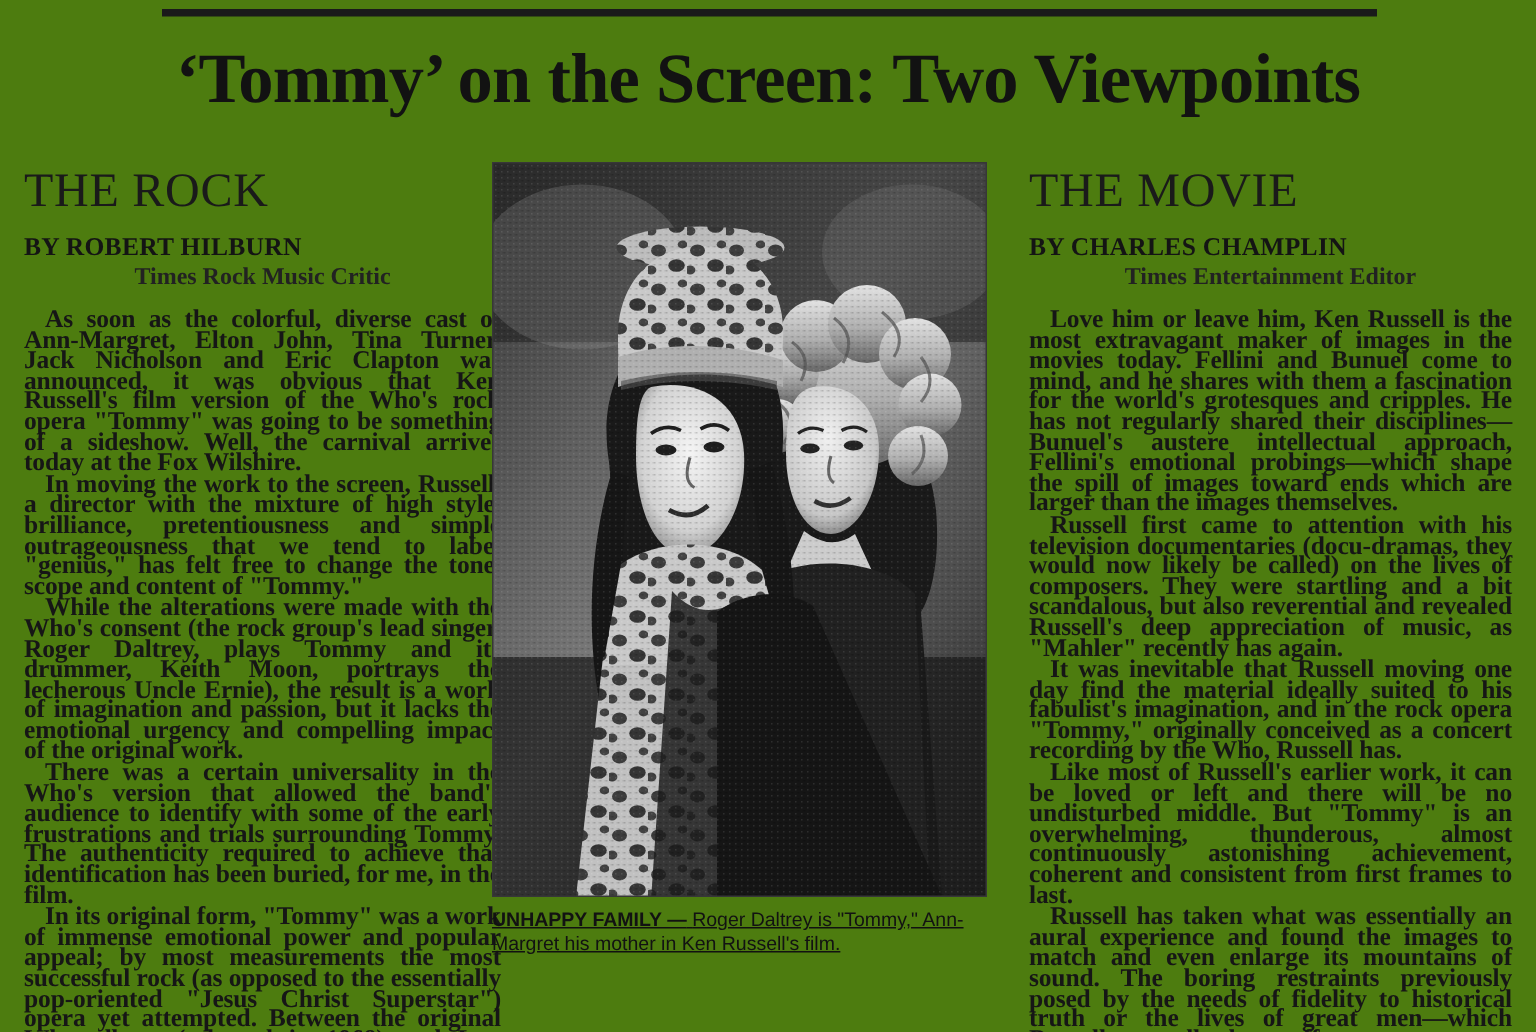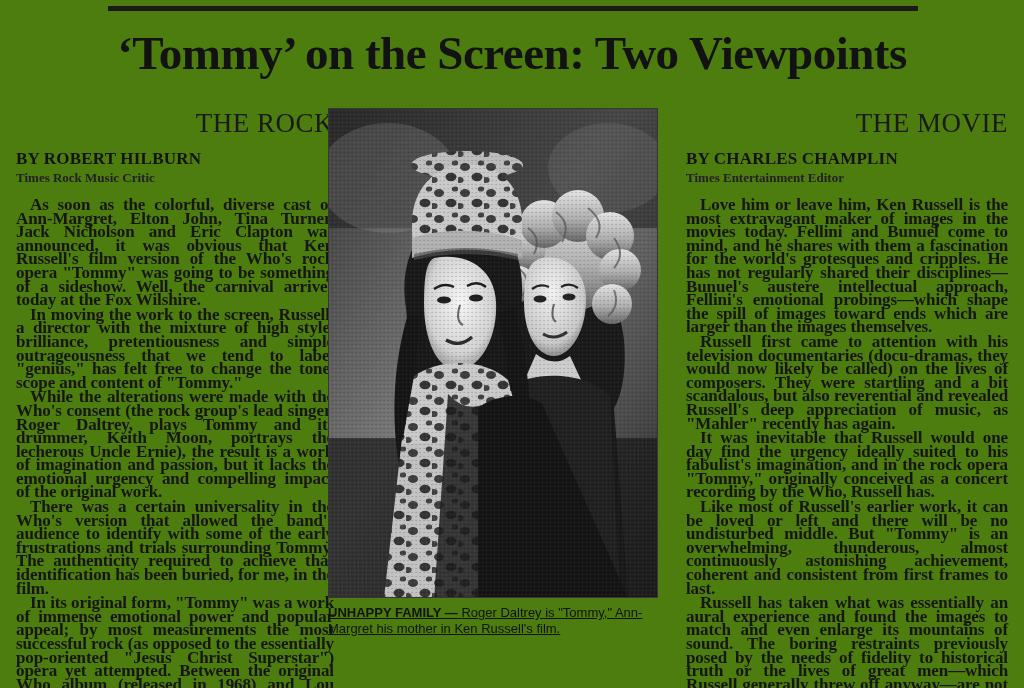--- a/index.html
+++ b/index.html
@@ -55,37 +55,37 @@
   }
   .col {
     position: absolute;
     top: 0;
   }
   .col-left  { left: 16px;  width: 318px; }
   .col-mid   { left: 328px; width: 330px; text-decoration: underline; }
   .col-right { left: 686px; width: 322px; }
 
   .sectitle {
-    text-align: right;
-    font-size: 27px;
+    text-align: left;
+    font-size: 32px;
     font-family: "Liberation Serif", serif;
     letter-spacing: 0.5px;
     color: #1a1a1a;
     margin: 0 0 10px 0;
   }
   .byline {
     font-size: 17px;
     font-weight: bold;
     letter-spacing: 0.2px;
     margin: 0;
     color: #141414;
   }
   .byline-sub {
-    text-align: left;
-    font-size: 13px;
+    text-align: center;
+    font-size: 16px;
     font-weight: bold;
     margin: 1px 0 12px 0;
     color: #222;
   }
 
   .body p {
     margin: 0 0 1px 0;
     font-size: 17px;
     line-height: 13.6px;
     text-align: justify;
@@ -272,21 +272,21 @@
       </div>
     </div>
 
     <div class="col col-right">
       <div class="sectitle">THE MOVIE</div>
       <div class="byline">BY CHARLES CHAMPLIN</div>
       <div class="byline-sub">Times Entertainment Editor</div>
       <div class="body">
         <p class="first">Love him or leave him, Ken Russell is the most extravagant maker of images in the movies today. Fellini and Bunuel come to mind, and he shares with them a fascination for the world's grotesques and cripples. He has not regularly shared their disciplines—Bunuel's austere intellectual approach, Fellini's emotional probings—which shape the spill of images toward ends which are larger than the images themselves.</p>
         <p>Russell first came to attention with his television documentaries (docu-dramas, they would now likely be called) on the lives of composers. They were startling and a bit scandalous, but also reverential and revealed Russell's deep appreciation of music, as "Mahler" recently has again.</p>
-        <p>It was inevitable that Russell would one day find the urgency ideally suited to his fabulist's imagination, and in the rock opera "Tommy," originally conceived as a concert recording by the Who, Russell has.</p>
+        <p>It was inevitable that Russell moving one day find the material ideally suited to his fabulist's imagination, and in the rock opera "Tommy," originally conceived as a concert recording by the Who, Russell has.</p>
         <p>Like most of Russell's earlier work, it can be loved or left and there will be no undisturbed middle. But "Tommy" is an overwhelming, thunderous, almost continuously astonishing achievement, coherent and consistent from first frames to last.</p>
         <p>Russell has taken what was essentially an aural experience and found the images to match and even enlarge its mountains of sound. The boring restraints previously posed by the needs of fidelity to historical truth or the lives of great men—which Russell generally threw off anyway—are not present here. The nice irony is that in its extravagances, "Tommy" is the most disciplined film he has yet done.</p>
       </div>
       <div class="turnline right">Please Turn to Page 14, Col. 1</div>
     </div>
 
   </div>
 </div>
 
 </body></html>

